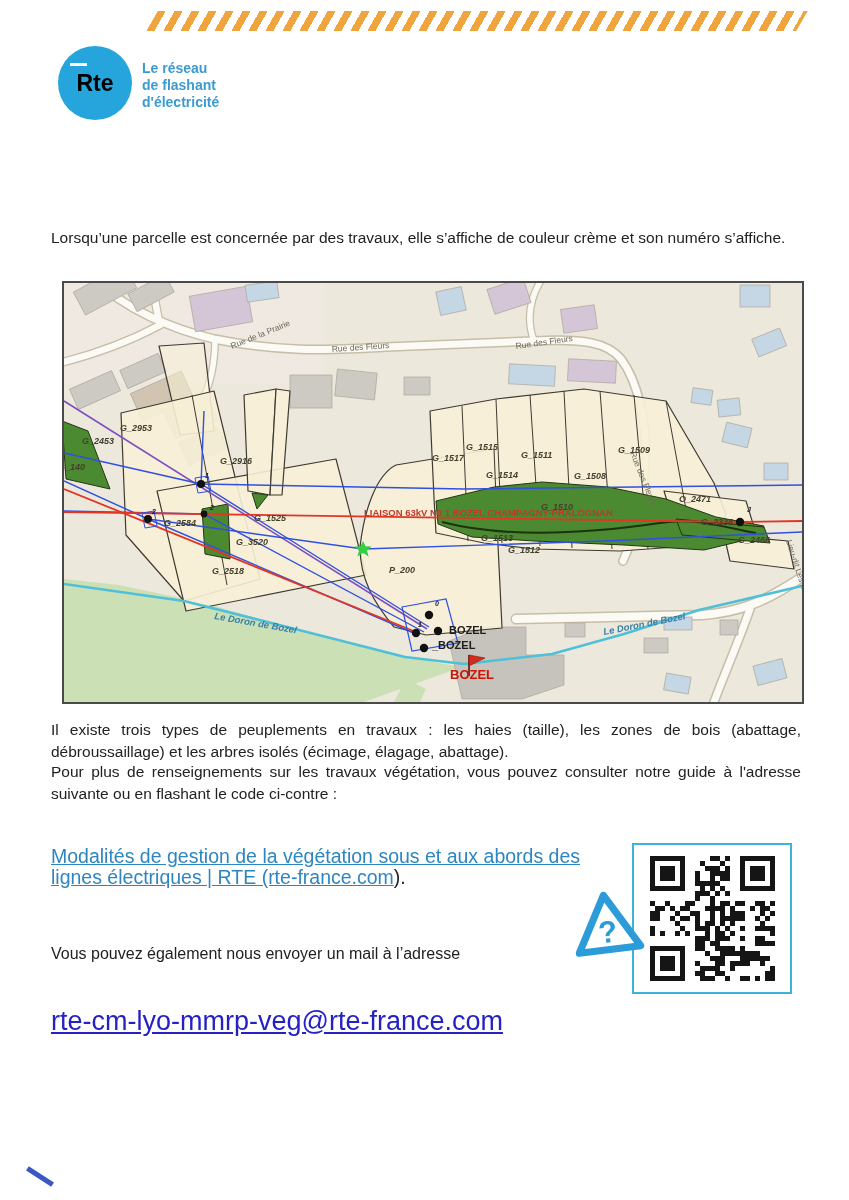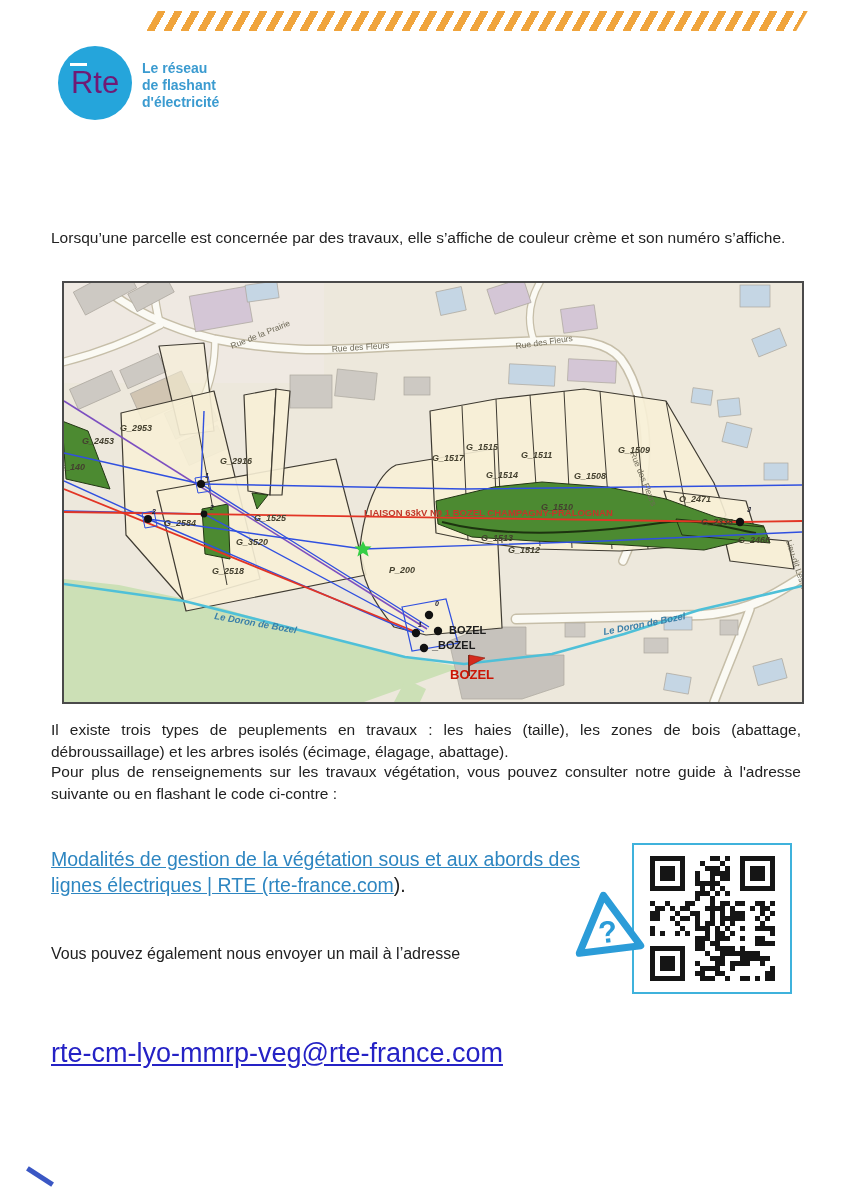--- a/index.html
+++ b/index.html
@@ -5,47 +5,47 @@
   html,body{margin:0;padding:0;background:#fff;}
   body{font-family:"Liberation Sans",sans-serif;color:#1a1a1a;}
   .page{position:relative;width:849px;height:1200px;background:#ffffff;overflow:hidden;}
 
   
   .stripes{position:absolute;left:152px;top:11px;width:650px;height:20px;
     transform:skewX(-30deg);
     background:repeating-linear-gradient(90deg,#F0A43C 0 8px,#ffffff 8px 17px);}
   .logo-circle{position:absolute;left:58px;top:46px;width:74px;height:74px;border-radius:50%;
     background:#25A5DB;display:flex;align-items:center;justify-content:center;}
-  .logo-text{color:#701a75;font-size:31px;font-weight:normal;letter-spacing:0px;position:relative;}
+  .logo-text{color:#000000;font-size:23px;font-weight:bold;letter-spacing:0px;position:relative;}
   .logo-bar{position:absolute;left:12px;top:17px;width:17px;height:2.5px;background:#fff;}
   .tagline{position:absolute;left:142px;top:60px;color:#3B9BD0;font-size:14px;font-weight:600;line-height:17px;}
   .title1{position:absolute;left:0;top:120px;width:849px;text-align:center;
     font-size:34px;font-weight:bold;letter-spacing:1px;}
   .title2{position:absolute;left:0;top:161px;width:849px;text-align:center;
     font-size:34px;font-weight:bold;letter-spacing:1px;}
 
   
   .para{position:absolute;left:51px;width:750px;font-size:15.5px;line-height:1.42;text-align:justify;color:#222;}
   .p1{top:219px;margin-top:8px;}
   .p2{top:719px;}
   .p3{top:761px;}
   .p4{top:943px;width:520px;font-size:16px;text-align:left;}
 
   .map-frame{position:absolute;left:62px;top:281px;width:738px;height:419px;border:2px solid #4a4a4a;background:#EDE8DC;}
   .map-frame svg{display:block;}
 
-  .guide-link{position:absolute;left:51px;top:846px;width:540px;font-size:19.5px;line-height:26px;}
+  .guide-link{position:absolute;left:51px;top:846px;width:540px;font-size:19.5px;line-height:21px;}
   .guide-link a{color:#2E86C1;text-decoration:underline;cursor:pointer;}
   .guide-link .suffix{color:#222;text-decoration:none;}
 
   .qr-box{position:absolute;left:632px;top:843px;width:156px;height:147px;border:2px solid #3FB2DC;
     background:#fff;display:flex;align-items:center;justify-content:center;}
   .help-tri{position:absolute;left:570px;top:888px;width:74px;height:74px;transform:rotate(-7deg);}
 
-  .email-link{position:absolute;left:51px;top:1006px;font-size:27px;margin-top:32px;}
+  .email-link{position:absolute;left:51px;top:1006px;font-size:27px;}
   .email-link a{color:#2522C5;text-decoration:underline;cursor:pointer;}
 
   .corner-mark{position:absolute;left:25px;top:1174px;width:30px;height:5px;background:#3A57C4;transform:rotate(33deg);}
 
   
   .lbl{font:italic bold 9px "Liberation Sans",sans-serif;fill:#44402f;}
   .street{font:8.5px "Liberation Sans",sans-serif;fill:#6f6a58;}
   .water{font:italic bold 9.5px "Liberation Sans",sans-serif;fill:#3A7FA8;}
   .liaison{font:bold 9.5px "Liberation Sans",sans-serif;fill:#C2372A;}
   .place{font:bold 11px "Liberation Sans",sans-serif;fill:#1d1d1d;}

